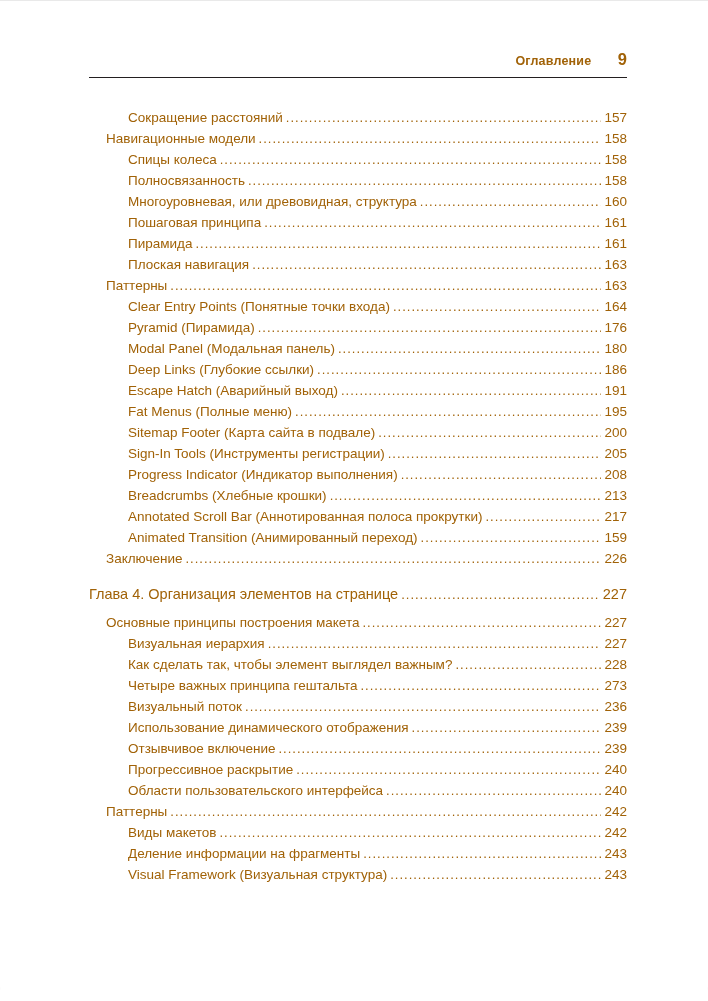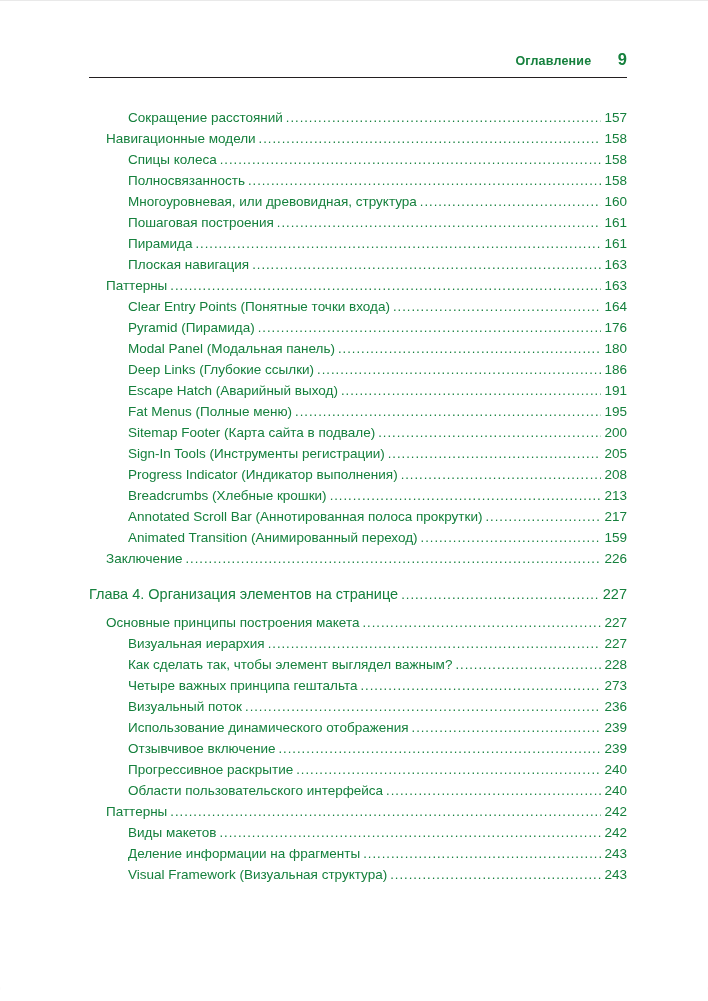--- a/index.html
+++ b/index.html
@@ -3,21 +3,21 @@
 <meta charset="utf-8">
 <style>
   * { margin: 0; padding: 0; box-sizing: border-box; }
   html, body { background: #ffffff; }
   .page {
     width: 708px;
     height: 1001px;
     background: #ffffff;
     position: relative;
     font-family: "Liberation Sans", sans-serif;
-    color: #15803d;
+    color: #a16207;
     overflow: hidden;
     border-radius: 0 0 16px 16px;
     box-shadow: 0 1px 0 #e9e9e9 inset;
   }
   .header {
     position: absolute;
     top: 50px;
     left: 89px;
     right: 81px;
   }
@@ -104,21 +104,21 @@
         <span class="toc-title">Полносвязанность</span>
         <span class="toc-dots"></span>
         <span class="toc-page">158</span>
       </div>
       <div class="toc-row level-2">
         <span class="toc-title">Многоуровневая, или древовидная, структура</span>
         <span class="toc-dots"></span>
         <span class="toc-page">160</span>
       </div>
       <div class="toc-row level-2">
-        <span class="toc-title">Пошаговая построения</span>
+        <span class="toc-title">Пошаговая принципа</span>
         <span class="toc-dots"></span>
         <span class="toc-page">161</span>
       </div>
       <div class="toc-row level-2">
         <span class="toc-title">Пирамида</span>
         <span class="toc-dots"></span>
         <span class="toc-page">161</span>
       </div>
       <div class="toc-row level-2">
         <span class="toc-title">Плоская навигация</span>

